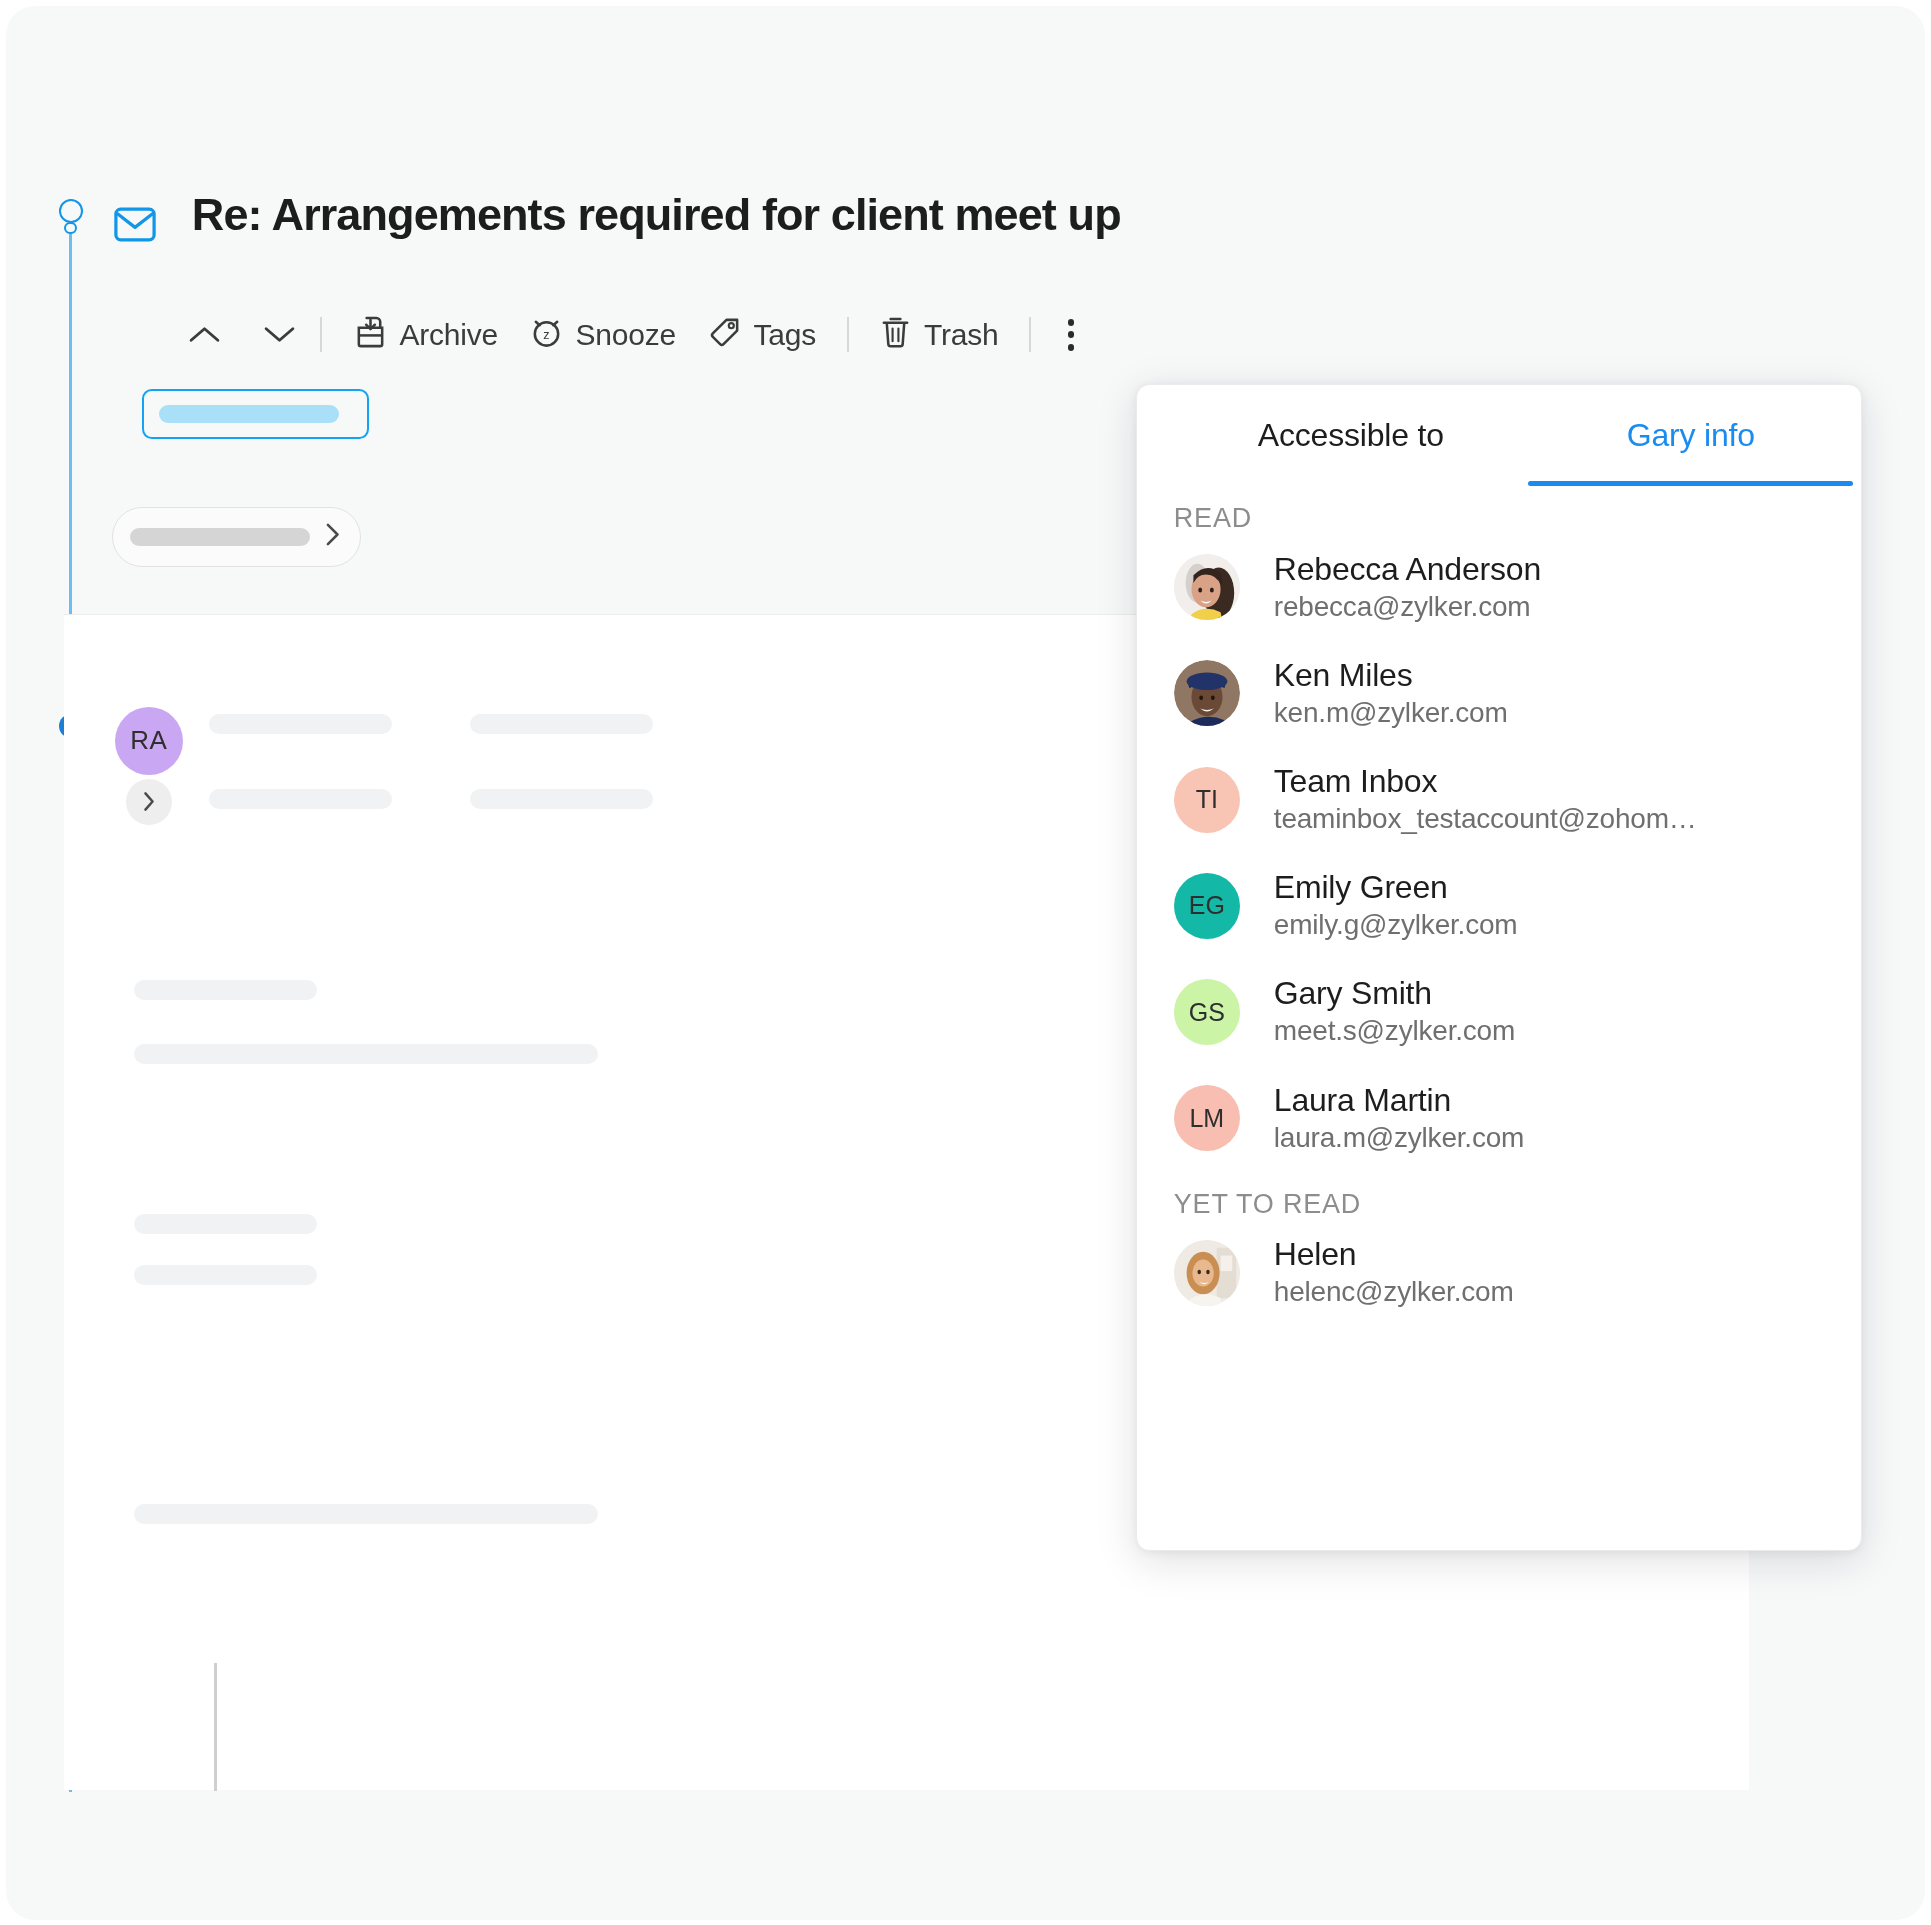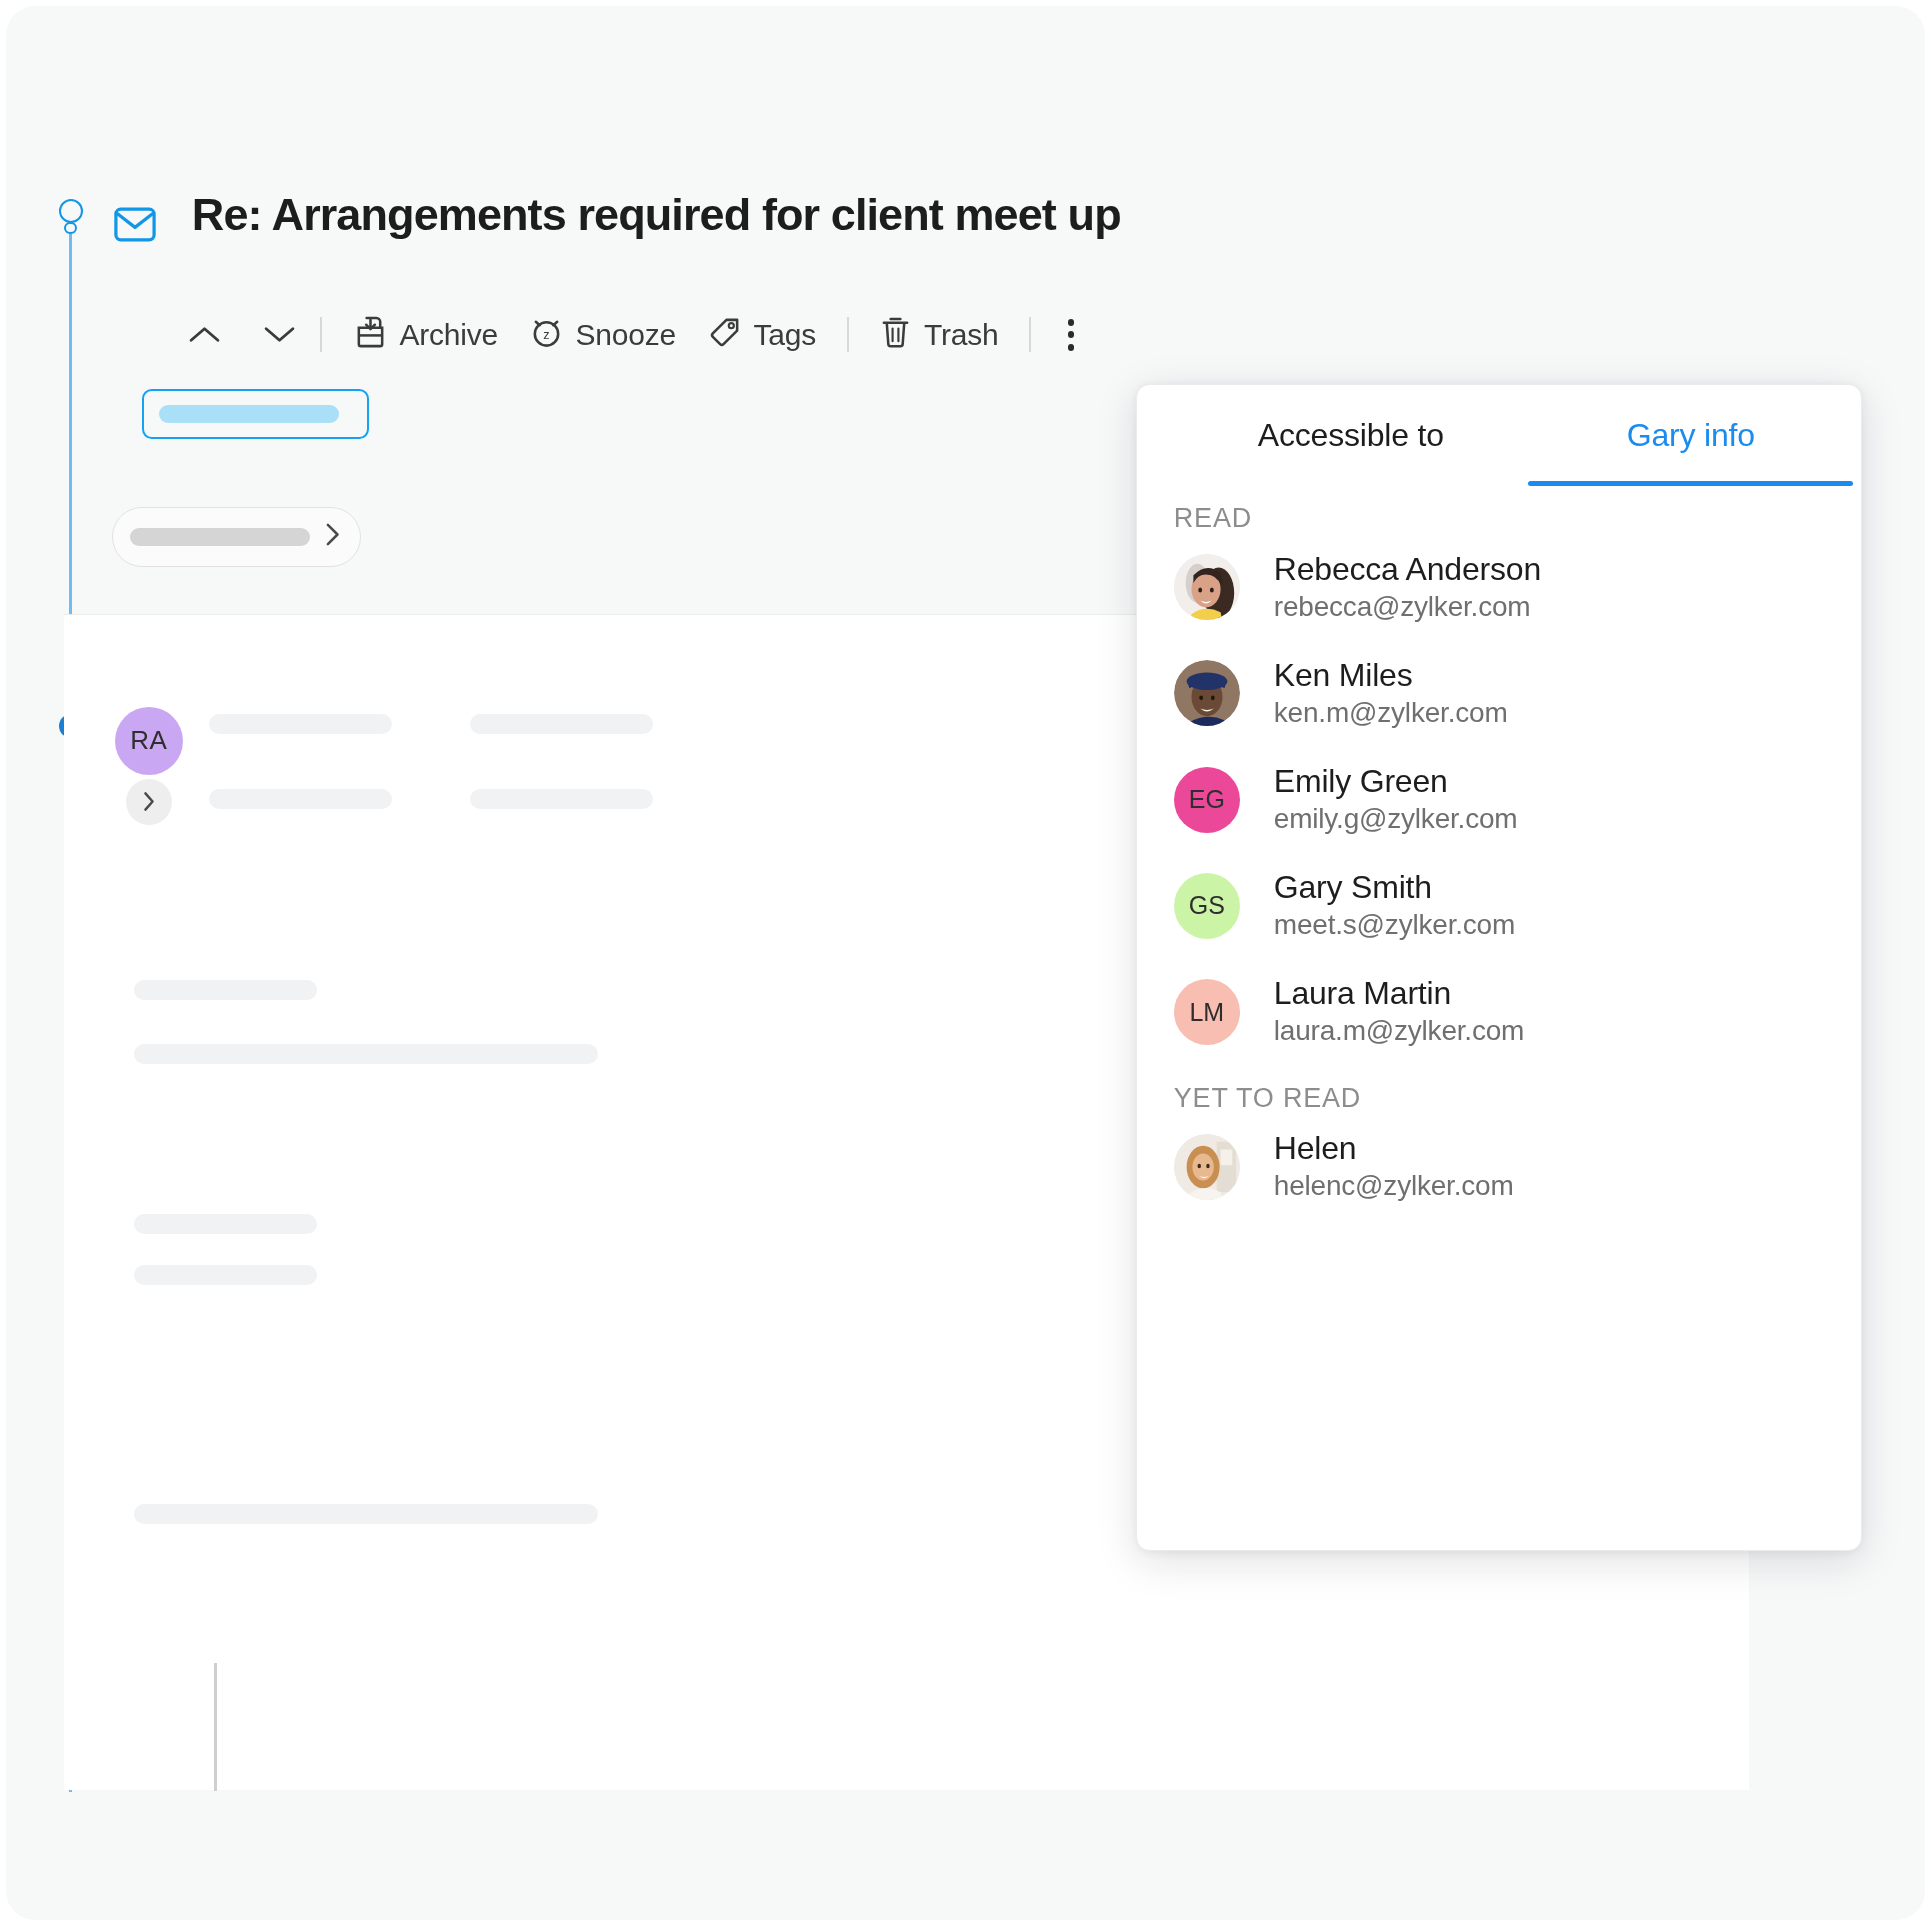--- a/index.html
+++ b/index.html
@@ -313,21 +313,28 @@
               <path d="M27 50 q7 6 14 0 q-7 3 -14 0 Z" fill="#f6f0ea"></path>
               <path d="M16 64 q18 -10 36 -2 l1 8 H15 Z" fill="#1d2b5c"></path>
             </svg>
           </div>
           <div>
             <div class="pname">Ken Miles</div>
             <div class="pmail">ken.m@zylker.com</div>
           </div>
         </div>
         <div class="person">
-          <div class="pav" style="background: #ec4899;">EG</div>
+          <div class="pav" style="background: rgb(248, 196, 180);">TI</div>
+          <div>
+            <div class="pname">Team Inbox</div>
+            <div class="pmail">teaminbox_testaccount@zohom…</div>
+          </div>
+        </div>
+        <div class="person">
+          <div class="pav" style="background: #14b8a6;">EG</div>
           <div>
             <div class="pname">Emily Green</div>
             <div class="pmail">emily.g@zylker.com</div>
           </div>
         </div>
         <div class="person">
           <div class="pav" style="background: rgb(204, 244, 166);">GS</div>
           <div>
             <div class="pname">Gary Smith</div>
             <div class="pmail">meet.s@zylker.com</div>

